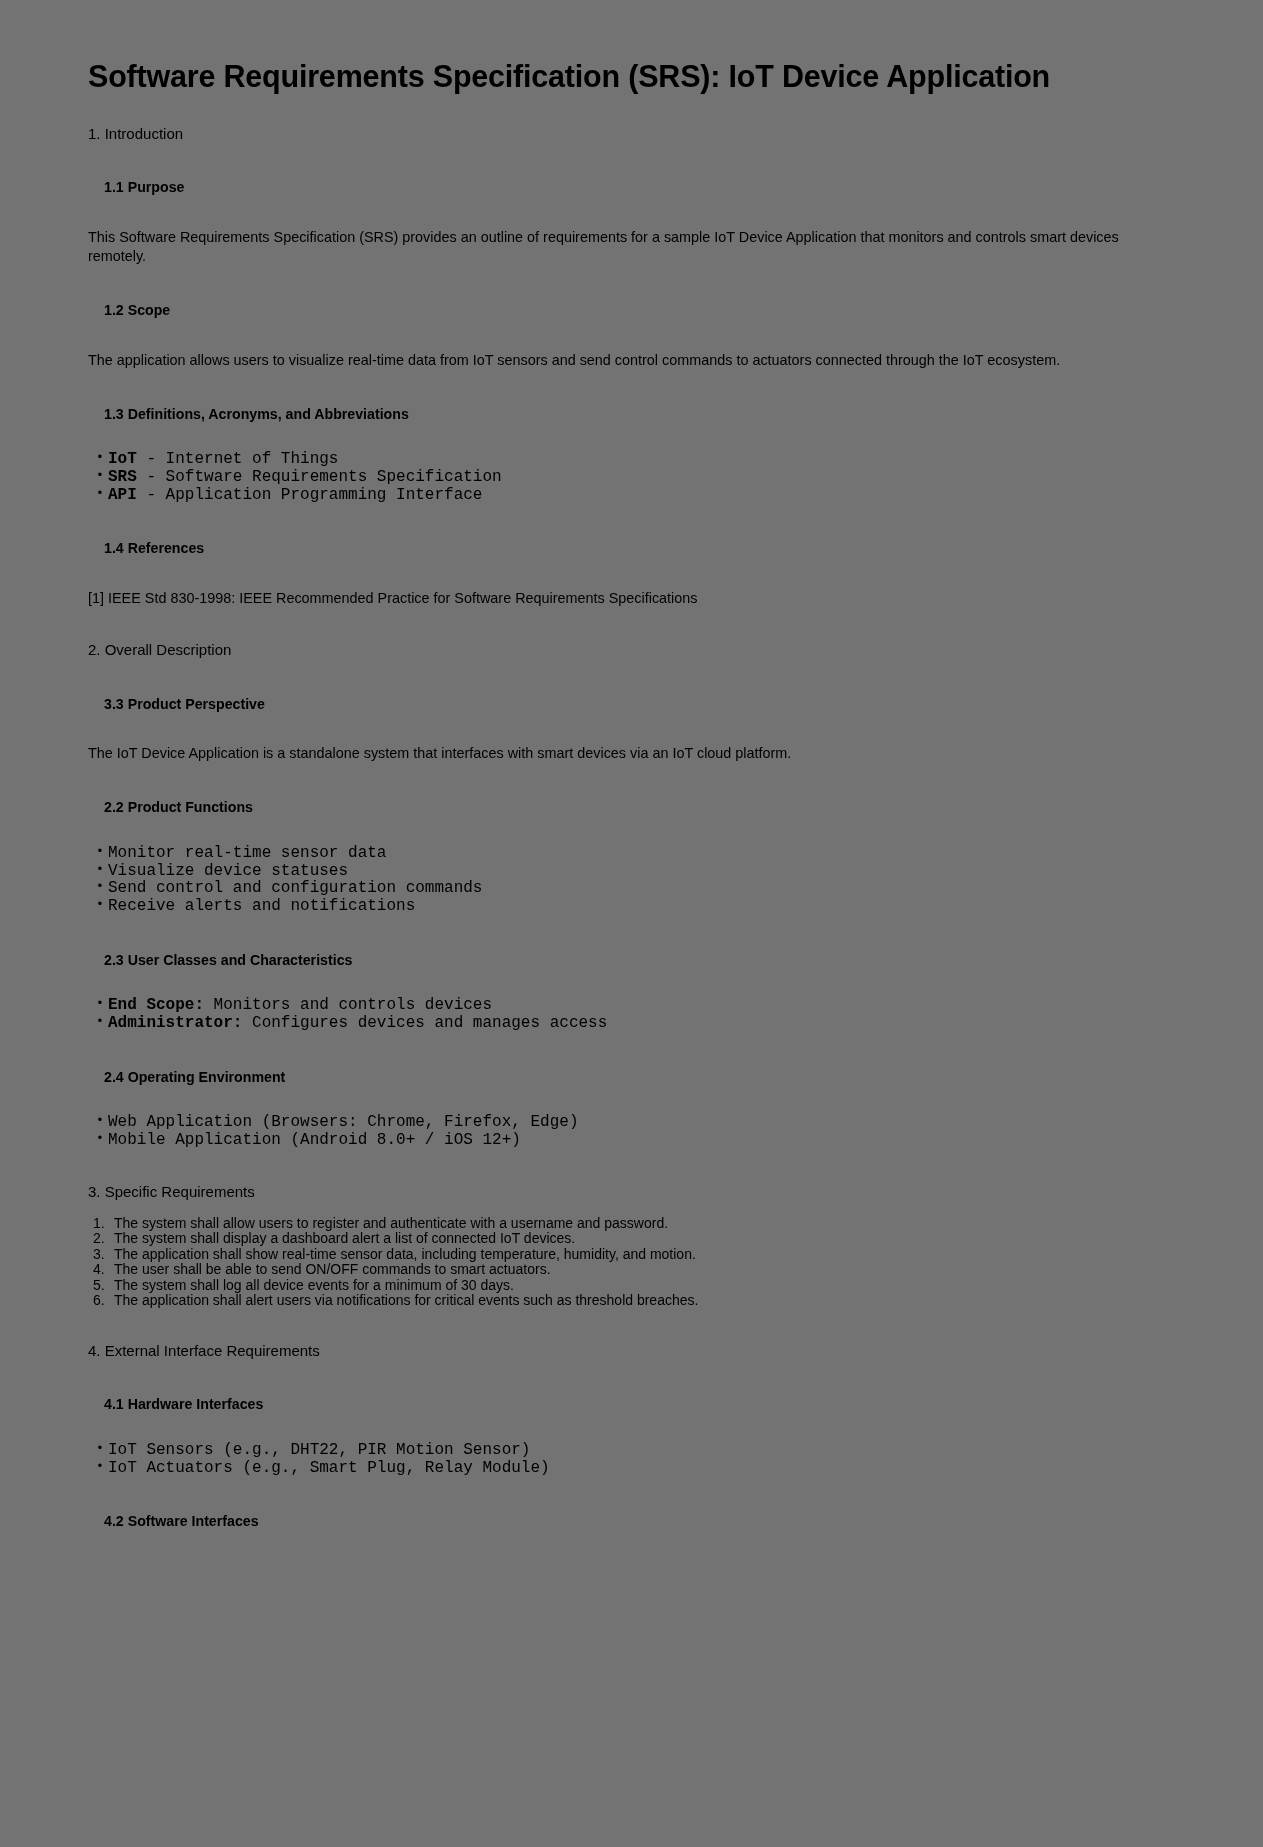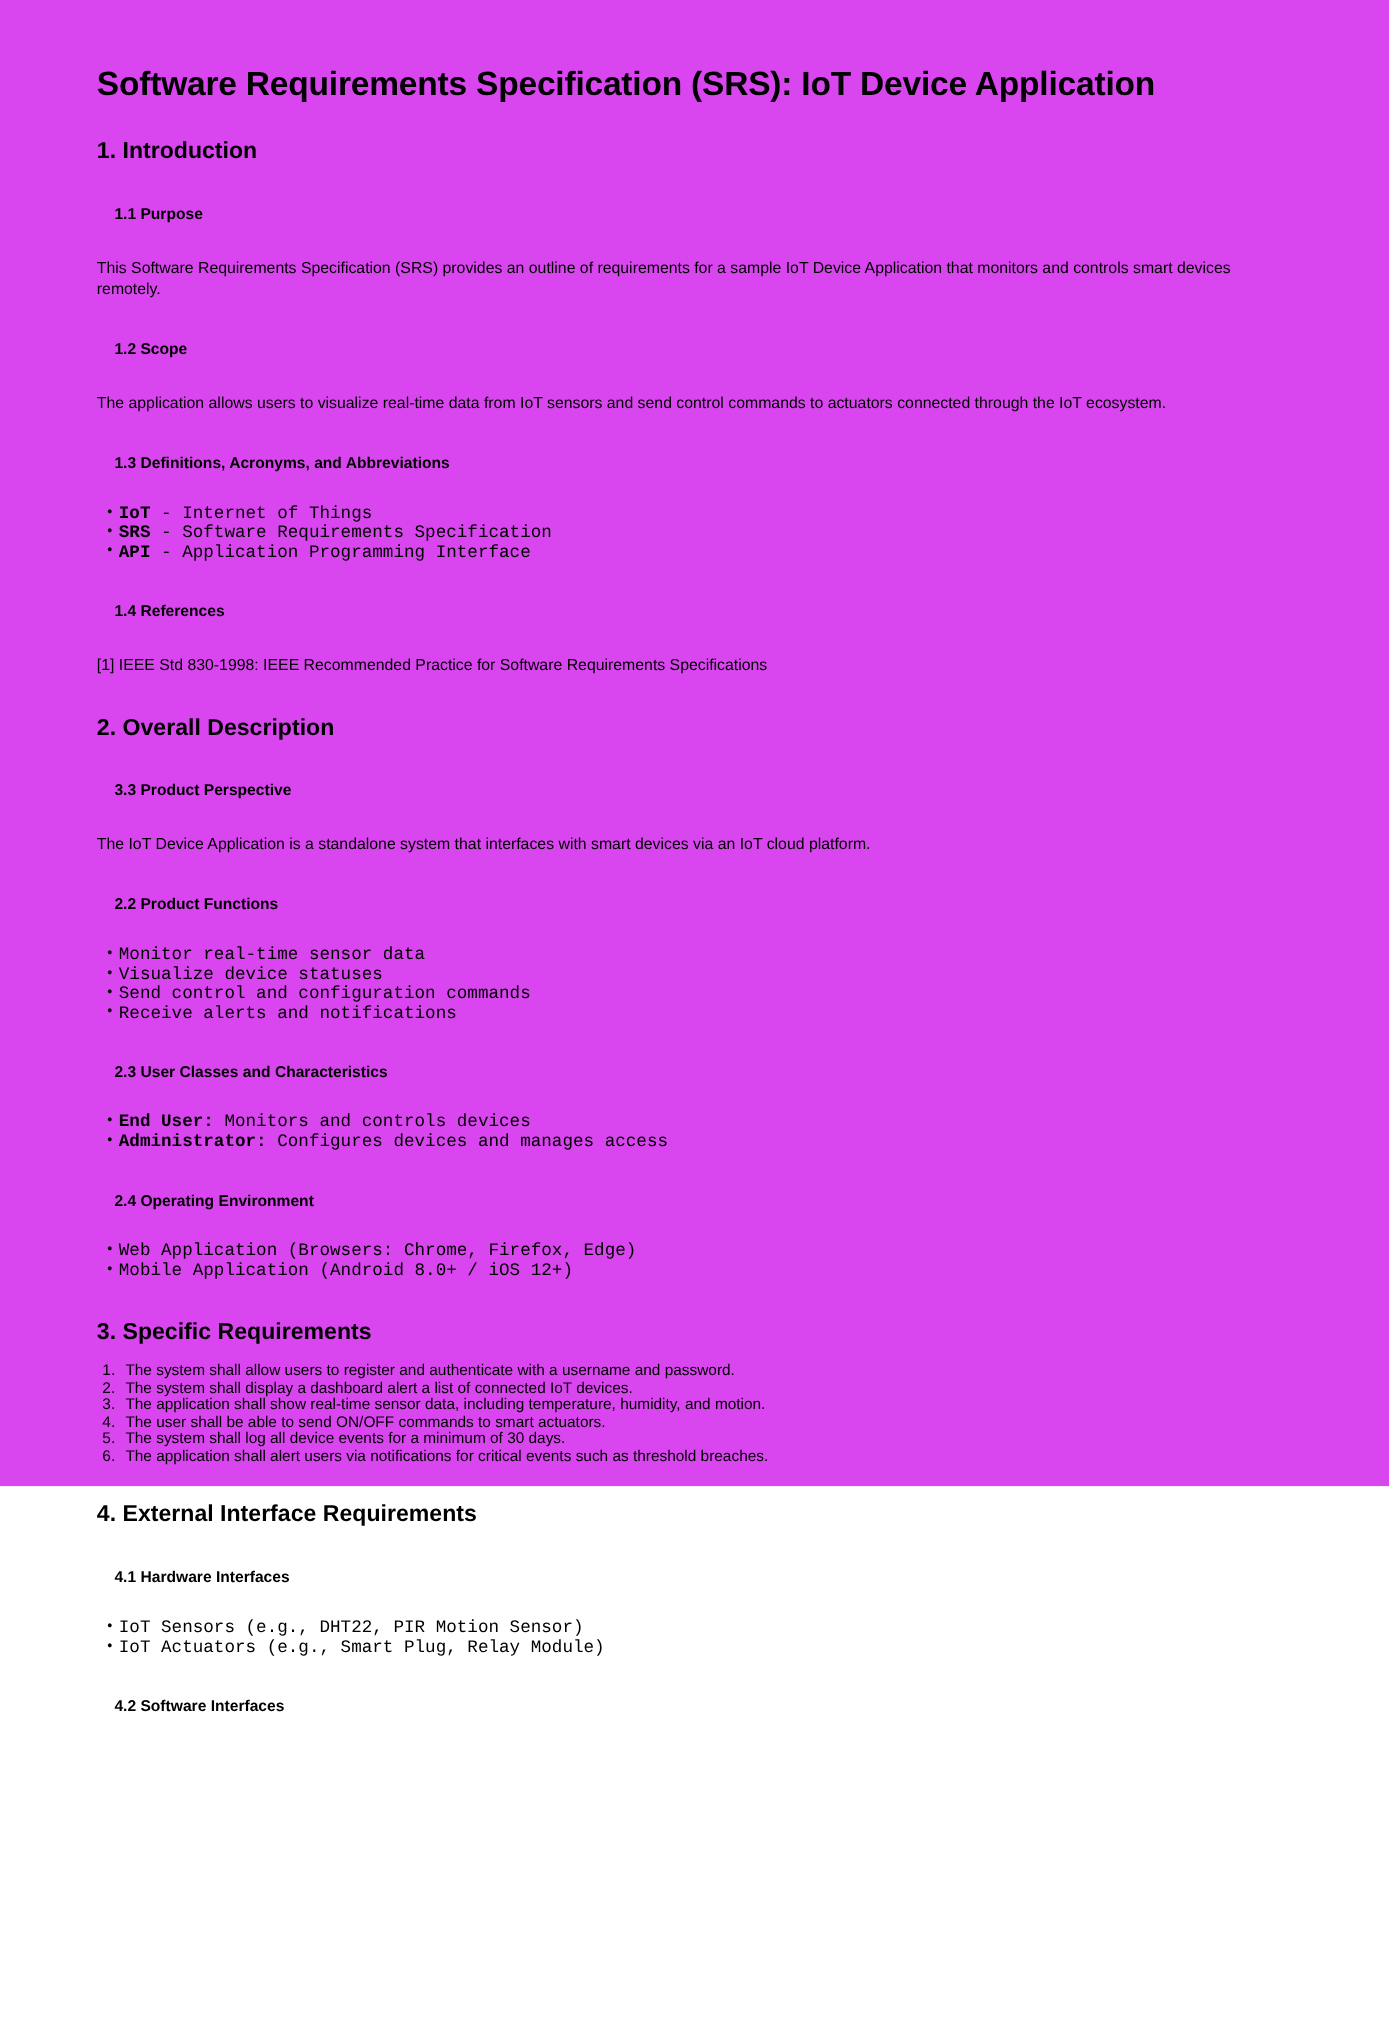--- a/index.html
+++ b/index.html
@@ -10,44 +10,44 @@
   body {
     width: 1263px;
     height: 1847px;
     font-family: "Liberation Sans", sans-serif;
     color: #000000;
     -webkit-font-smoothing: antialiased;
   }
   .page {
     position: relative;
     width: 1263px;
-    height: 1351px;
-    background: #d946ef;
+    height: 1847px;
+    background: #737373;
     box-sizing: border-box;
   }
   .content {
     position: absolute;
     left: 88px;
     top: 0;
     width: 1072px;
   }
 
   h1.doc-title {
     font-size: 30.5px;
     font-weight: bold;
     line-height: 1.2;
     margin: 0;
     padding-top: 58px;
     letter-spacing: -0.2px;
     color: #000;
   }
 
   h2.sec-title {
-    font-size: 21px;
-    font-weight: bold;
+    font-size: 15px;
+    font-weight: normal;
     margin: 0;
     padding-top: 33px;
     padding-bottom: 0;
     line-height: 1.25;
     color: #000;
   }
   h2.sec-title.first {
     padding-top: 30px;
   }
 
@@ -159,21 +159,21 @@
     <h3 class="sub-title">2.2 Product Functions</h3>
     <ul class="bullets">
       <li><span>Monitor real-time sensor data</span></li>
       <li><span>Visualize device statuses</span></li>
       <li><span>Send control and configuration commands</span></li>
       <li><span>Receive alerts and notifications</span></li>
     </ul>
 
     <h3 class="sub-title">2.3 User Classes and Characteristics</h3>
     <ul class="bullets">
-      <li><span class="bold-term">End User:</span><span> Monitors and controls devices</span></li>
+      <li><span class="bold-term">End Scope:</span><span> Monitors and controls devices</span></li>
       <li><span class="bold-term">Administrator:</span><span> Configures devices and manages access</span></li>
     </ul>
 
     <h3 class="sub-title">2.4 Operating Environment</h3>
     <ul class="bullets">
       <li><span>Web Application (Browsers: Chrome, Firefox, Edge)</span></li>
       <li><span>Mobile Application (Android 8.0+ / iOS 12+)</span></li>
     </ul>
 
     <h2 class="sec-title">3. Specific Requirements</h2>

